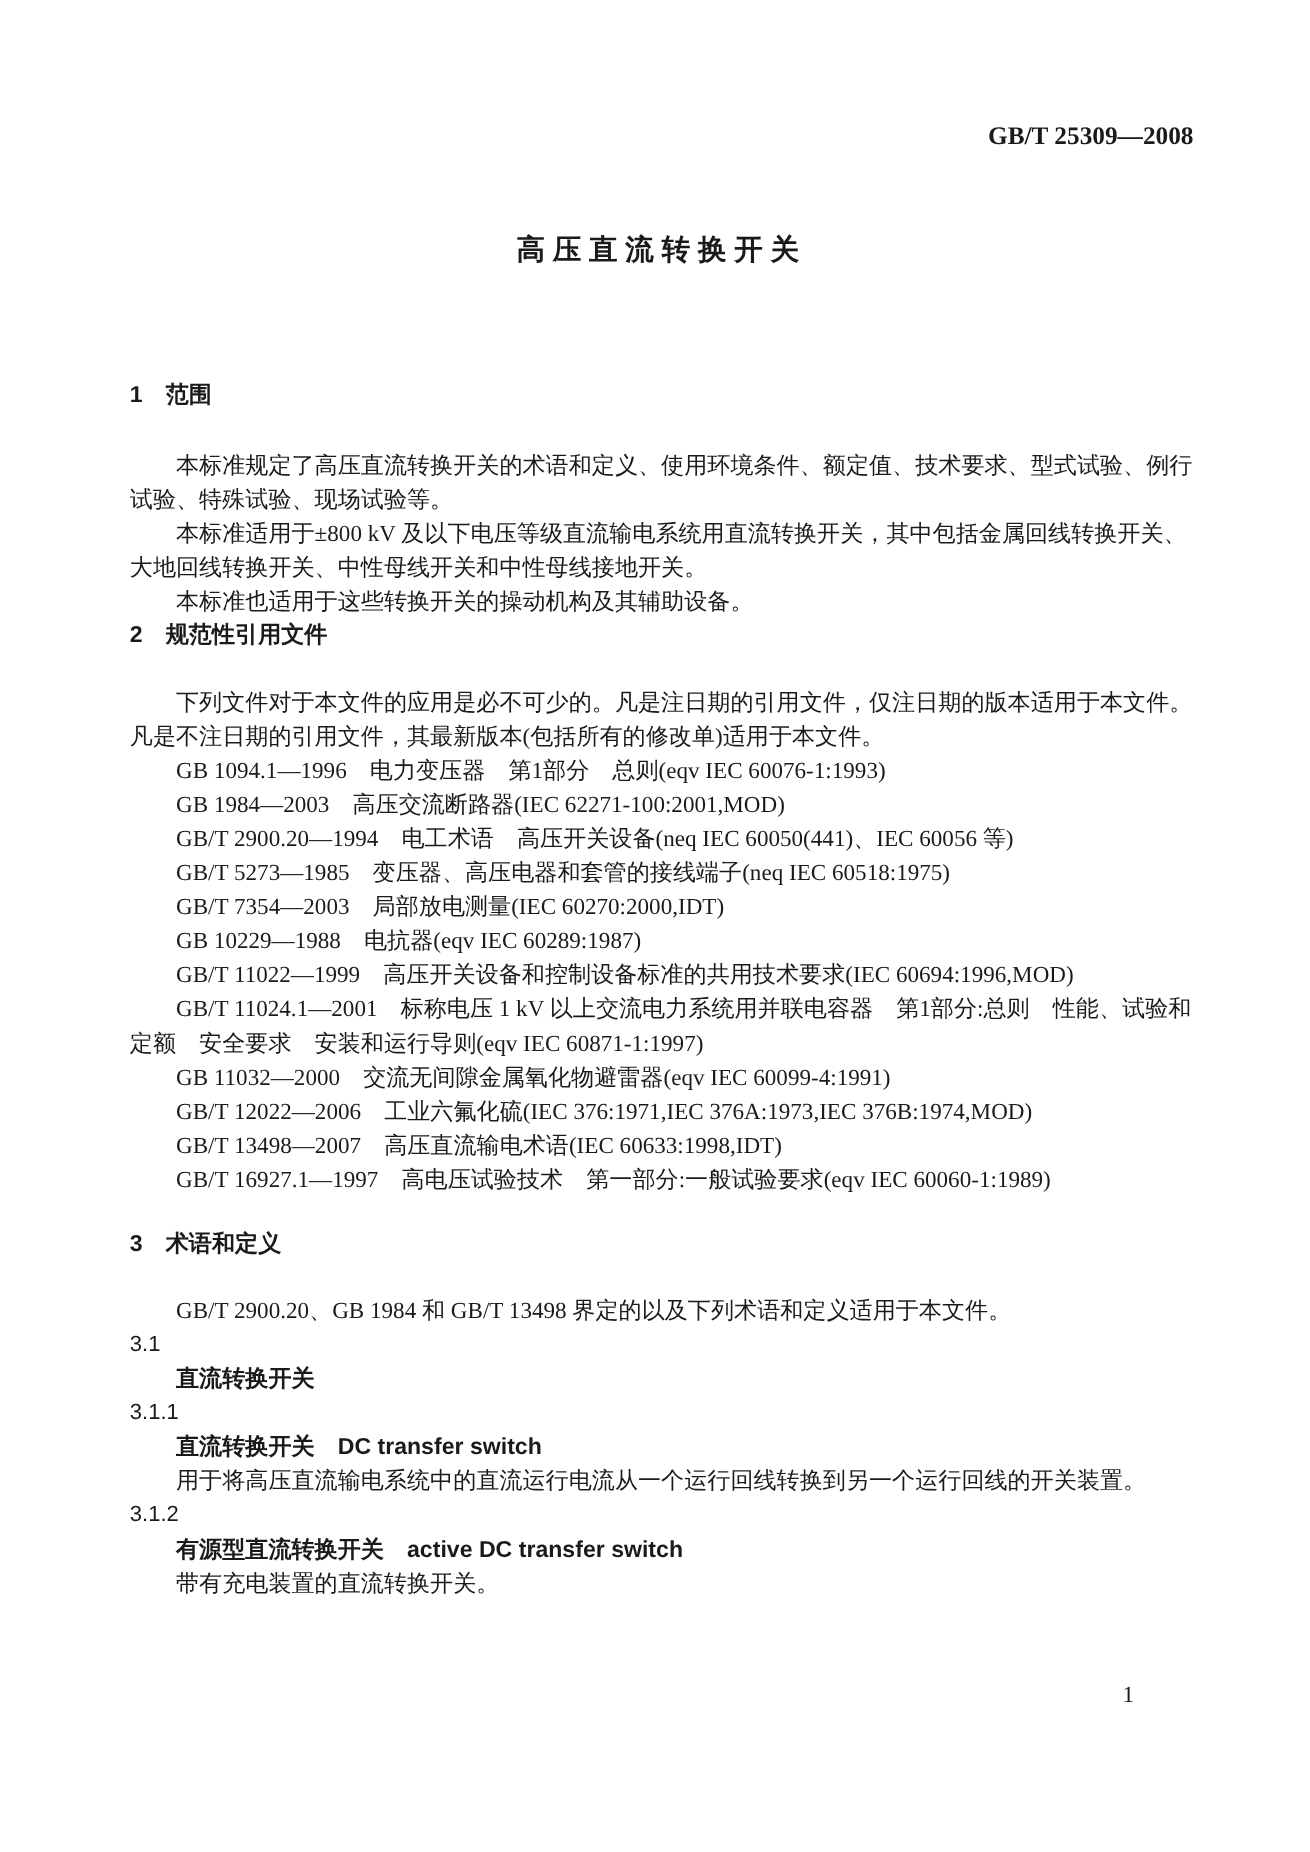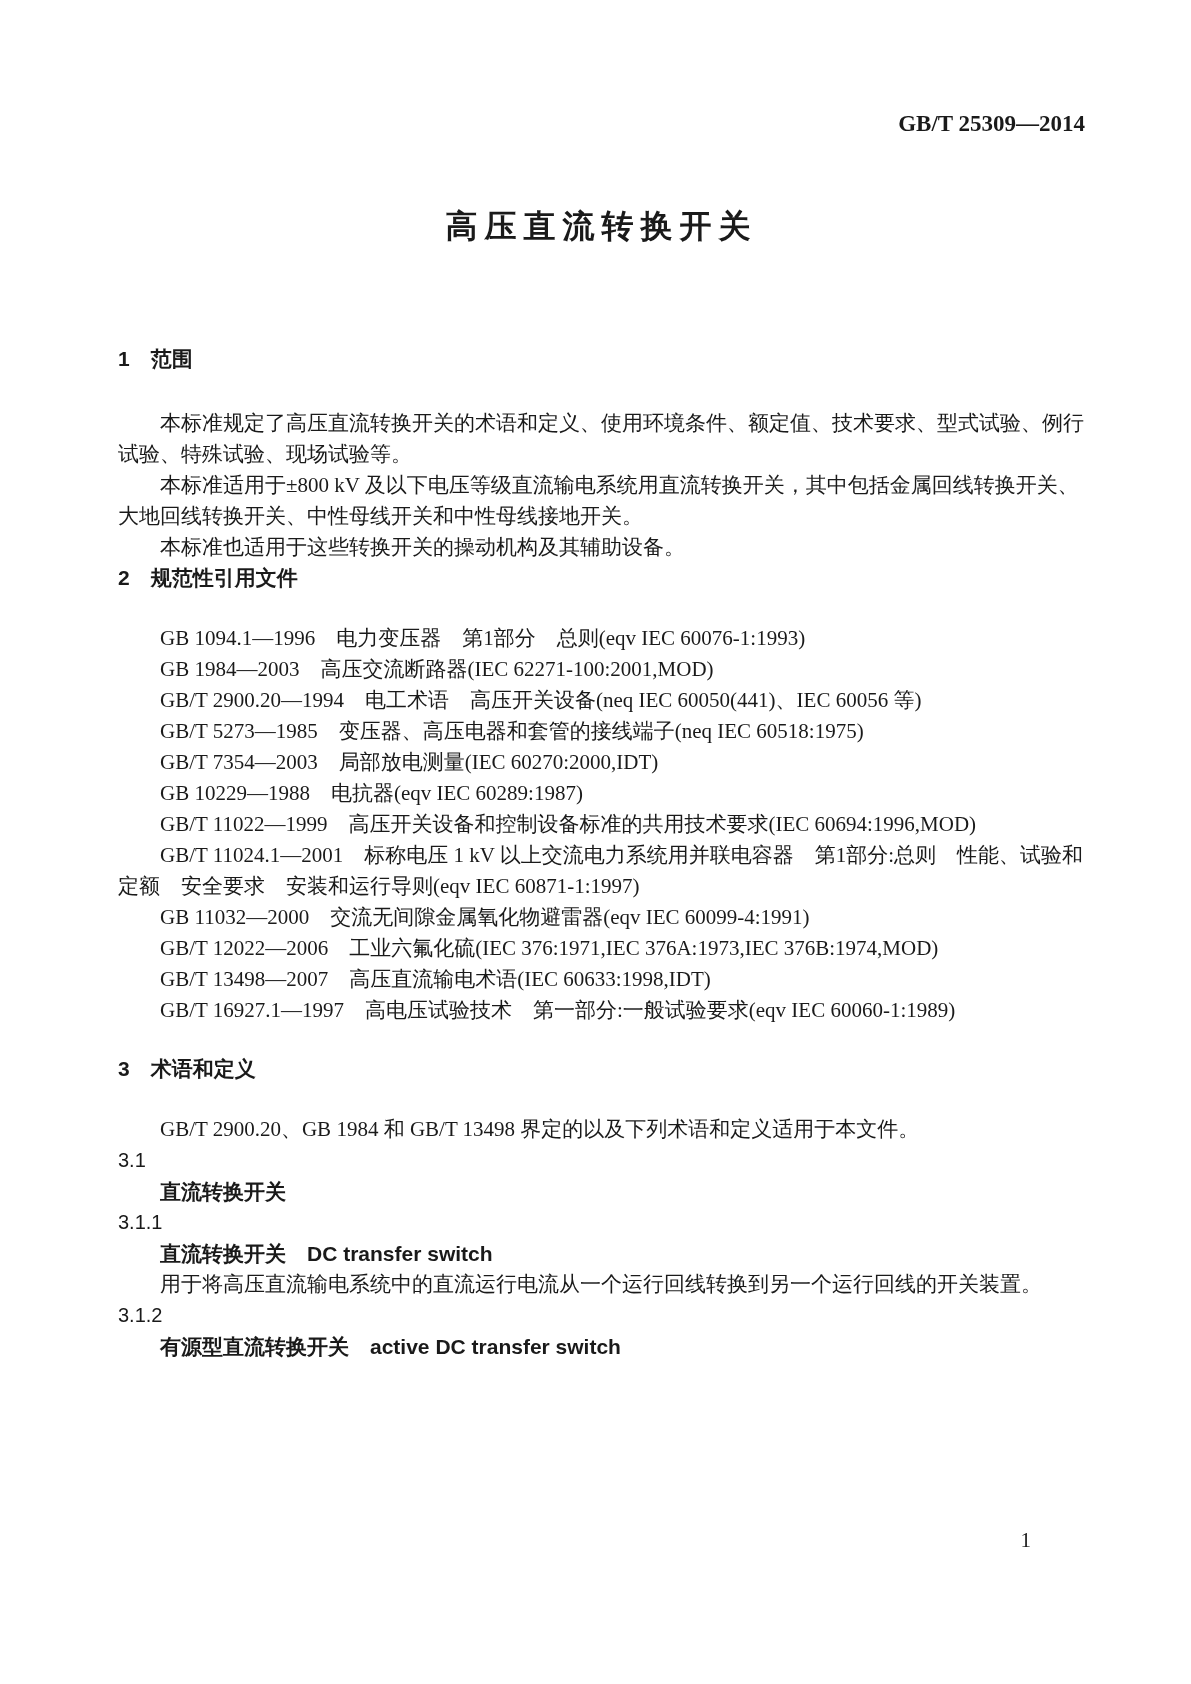--- a/index.html
+++ b/index.html
@@ -24,21 +24,21 @@
     margin-top: 110px;
     text-align: right;
     font-size: 23px;
     font-weight: bold;
     line-height: 28px;
     font-family: "Liberation Serif", "DejaVu Serif", serif;
   }
   .doc-title {
     margin: 66px 0 0 0;
     text-align: center;
-    font-size: 32px;
+    font-size: 26px;
     font-weight: bold;
     letter-spacing: 7px;
     line-height: 44px;
     font-family: "Liberation Sans", "DejaVu Sans", sans-serif;
   }
   .sec-heading {
     margin: 0;
     font-size: 21px;
     font-weight: bold;
     line-height: 30px;
@@ -73,33 +73,34 @@
     font-size: 21px;
     line-height: 26px;
   }
 </style>
 </head>
 <body>
 
 <div class="page">
   <div class="content">
 
-    <div class="doc-code">GB/T 25309—2014</div>
+    <div class="doc-code">GB/T 25309—2008</div>
 
     <h1 class="doc-title">高压直流转换开关</h1>
 
     <h2 class="sec-heading h1">1　范围</h2>
     <div class="para-group">
       <p class="indent">本标准规定了高压直流转换开关的术语和定义、使用环境条件、额定值、技术要求、型式试验、例行试验、特殊试验、现场试验等。</p>
       <p class="indent">本标准适用于±800 kV 及以下电压等级直流输电系统用直流转换开关，其中包括金属回线转换开关、大地回线转换开关、中性母线开关和中性母线接地开关。</p>
       <p class="indent">本标准也适用于这些转换开关的操动机构及其辅助设备。</p>
     </div>
 
     <h2 class="sec-heading h2">2　规范性引用文件</h2>
     <div class="intro-group">
+      <p class="indent">下列文件对于本文件的应用是必不可少的。凡是注日期的引用文件，仅注日期的版本适用于本文件。凡是不注日期的引用文件，其最新版本(包括所有的修改单)适用于本文件。</p>
       <p class="ref">GB 1094.1—1996　电力变压器　第1部分　总则(eqv IEC 60076-1:1993)</p>
       <p class="ref">GB 1984—2003　高压交流断路器(IEC 62271-100:2001,MOD)</p>
       <p class="ref">GB/T 2900.20—1994　电工术语　高压开关设备(neq IEC 60050(441)、IEC 60056 等)</p>
       <p class="ref">GB/T 5273—1985　变压器、高压电器和套管的接线端子(neq IEC 60518:1975)</p>
       <p class="ref">GB/T 7354—2003　局部放电测量(IEC 60270:2000,IDT)</p>
       <p class="ref">GB 10229—1988　电抗器(eqv IEC 60289:1987)</p>
       <p class="ref">GB/T 11022—1999　高压开关设备和控制设备标准的共用技术要求(IEC 60694:1996,MOD)</p>
       <p class="ref">GB/T 11024.1—2001　标称电压 1 kV 以上交流电力系统用并联电容器　第1部分:总则　性能、试验和定额　安全要求　安装和运行导则(eqv IEC 60871-1:1997)</p>
       <p class="ref">GB 11032—2000　交流无间隙金属氧化物避雷器(eqv IEC 60099-4:1991)</p>
       <p class="ref">GB/T 12022—2006　工业六氟化硫(IEC 376:1971,IEC 376A:1973,IEC 376B:1974,MOD)</p>
@@ -118,18 +119,19 @@
 
       <div>
         <p class="clause-num">3.1.1</p>
         <p class="term-line">直流转换开关　DC transfer switch</p>
         <p class="def-line">用于将高压直流输电系统中的直流运行电流从一个运行回线转换到另一个运行回线的开关装置。</p>
       </div>
 
       <div>
         <p class="clause-num">3.1.2</p>
         <p class="term-line">有源型直流转换开关　active DC transfer switch</p>
+        <p class="def-line">带有充电装置的直流转换开关。</p>
       </div>
     </div>
   </div>
 
   <div class="page-number">1</div>
 </div>
 
 </body></html>

